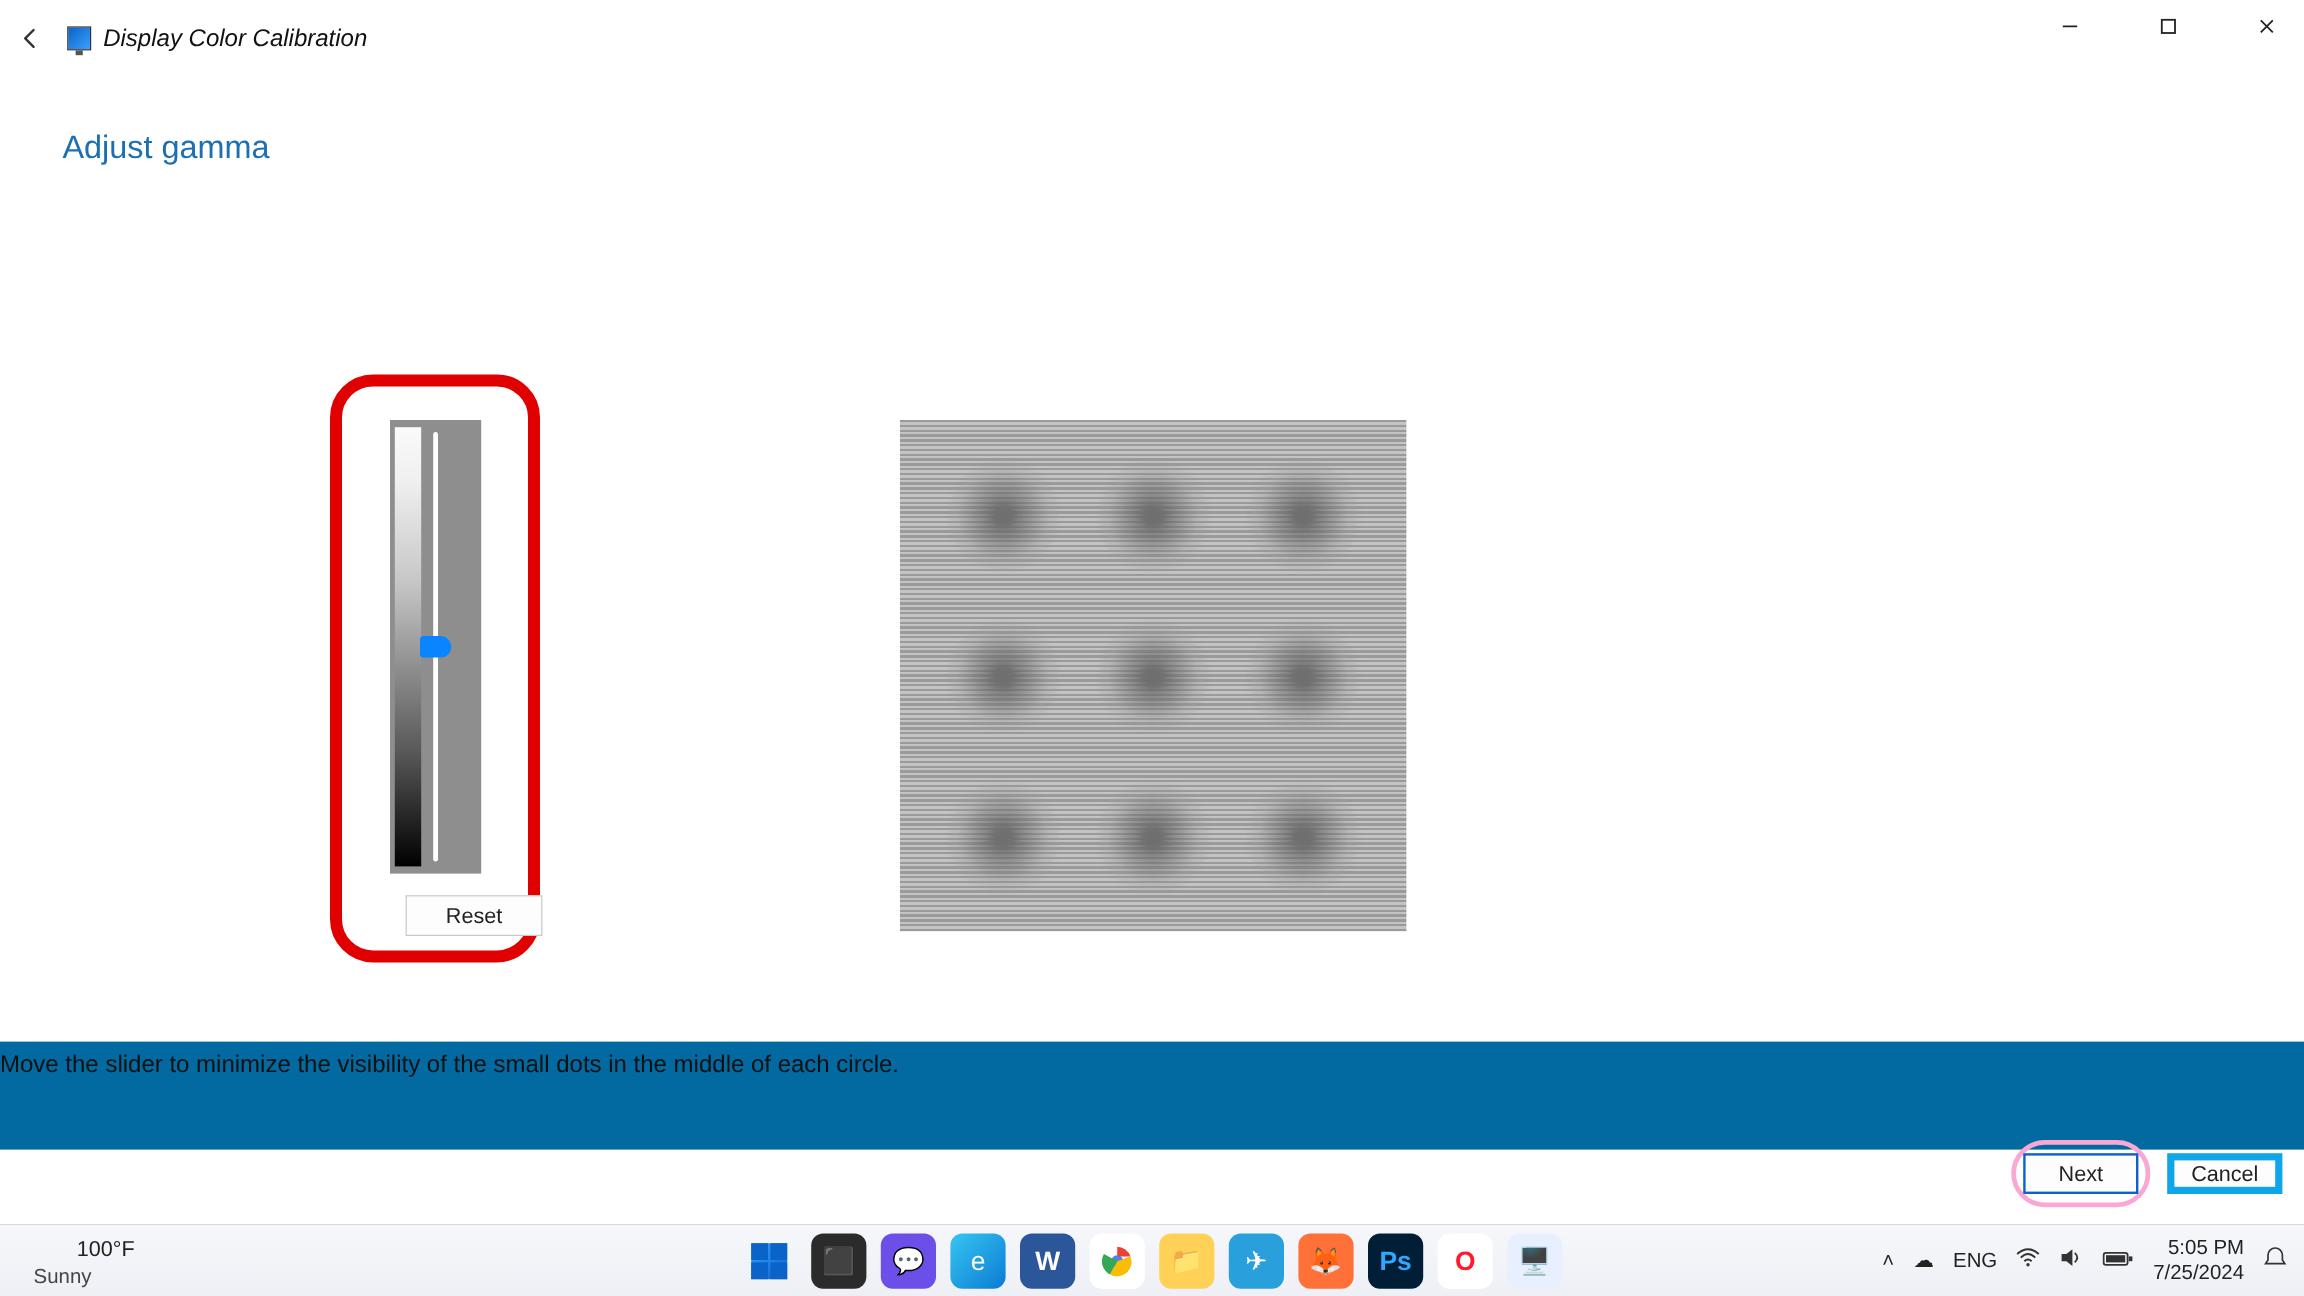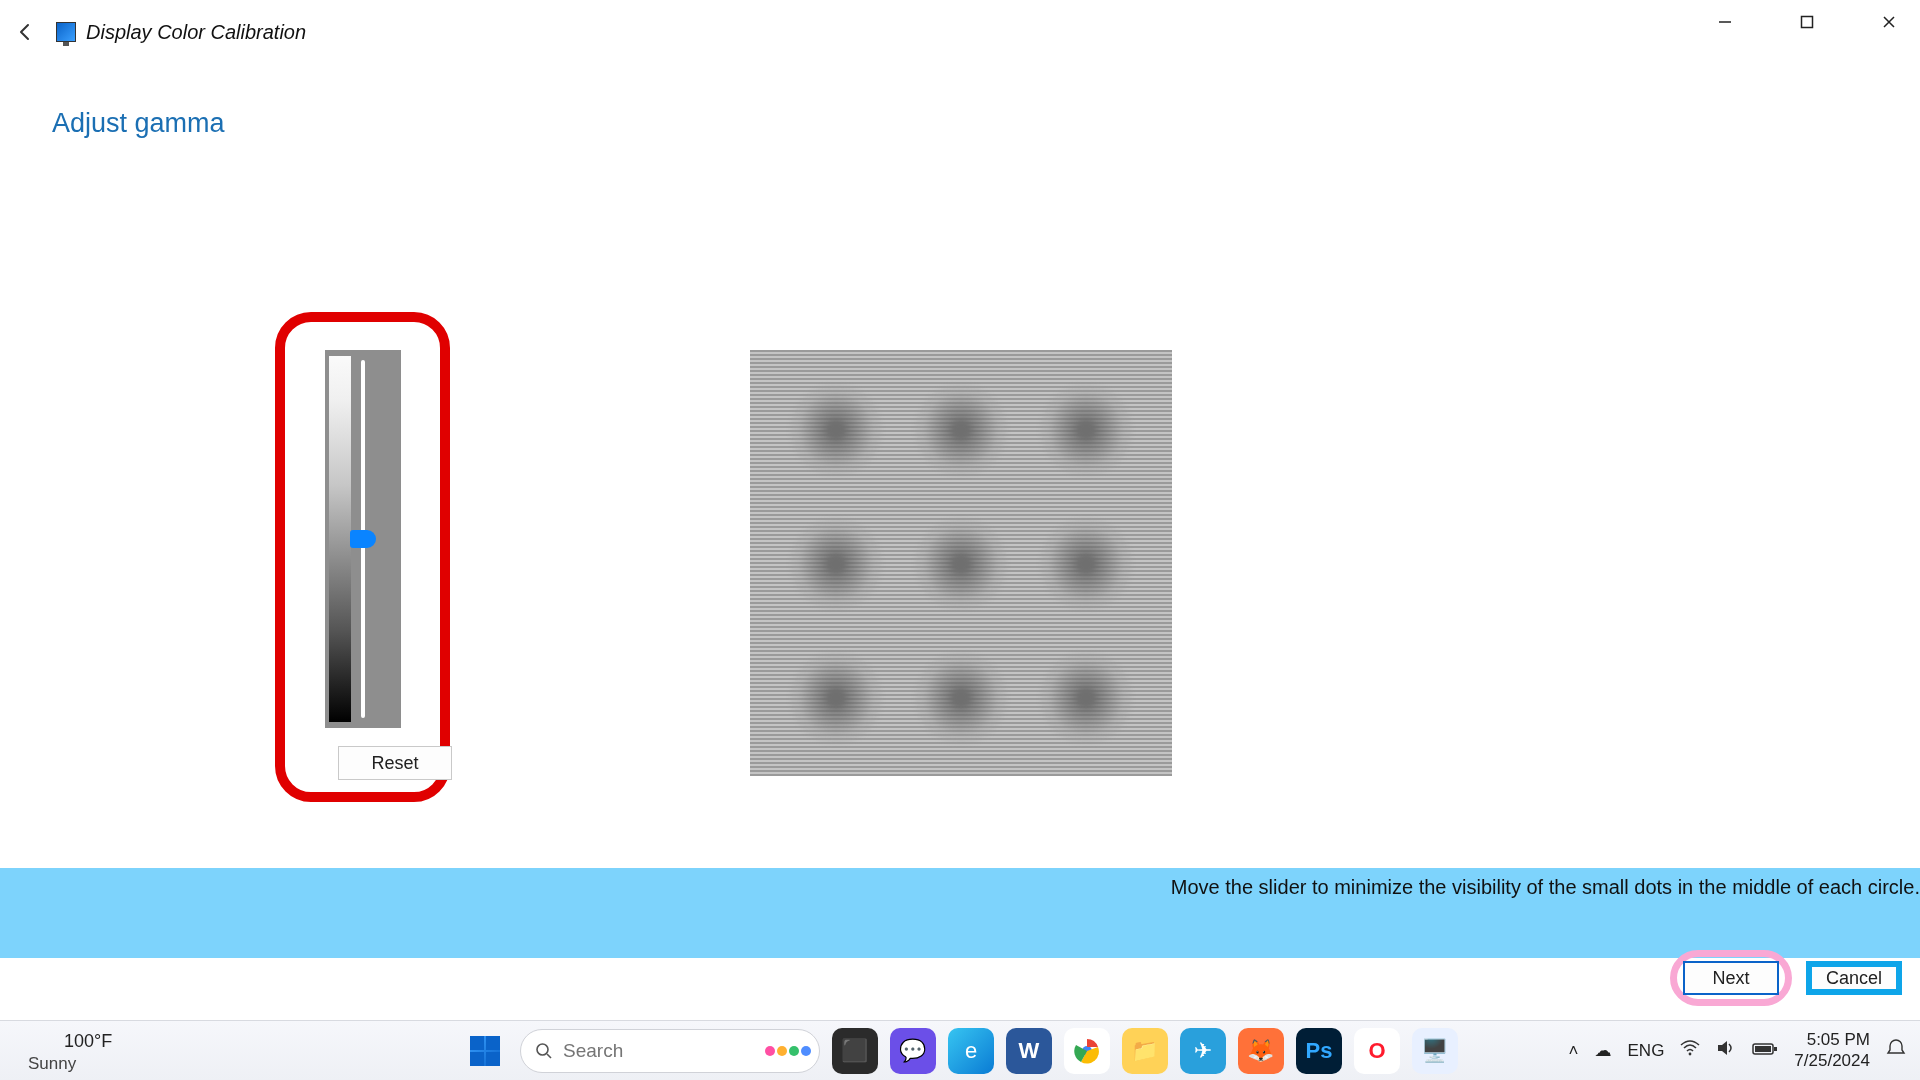--- a/index.html
+++ b/index.html
@@ -35,25 +35,25 @@
   .d2 { left: 165px; top: 34px; }
   .d3 { left: 290px; top: 34px; }
   .d4 { left: 40px;  top: 168px; }
   .d5 { left: 165px; top: 168px; }
   .d6 { left: 290px; top: 168px; }
   .d7 { left: 40px;  top: 302px; }
   .d8 { left: 165px; top: 302px; }
   .d9 { left: 290px; top: 302px; }
 
   
-  .instruction { position: absolute; left: 0; right: 0; top: 868px; height: 90px; background: #7dd3fc; display: flex; align-items: flex-start; justify-content: flex-end; padding-top: 8px; font-size: 20px; color: #111; }
+  .instruction { position: absolute; left: 0; right: 0; top: 868px; height: 90px; background: #0369a1; display: flex; align-items: flex-start; justify-content: flex-start; padding-top: 8px; font-size: 20px; color: #111; }
 
   
   .footer-btns { position: absolute; right: 18px; bottom: 74px; display: flex; gap: 14px; align-items: center; }
-  .next-highlight { border: 7px solid #f9a8d4; border-radius: 34px; padding: 0 6px; display: inline-flex; align-items: center; height: 56px; }
+  .next-highlight { border: 4px solid #f9a8d4; border-radius: 34px; padding: 0 6px; display: inline-flex; align-items: center; height: 56px; }
   .btn { width: 96px; height: 34px; border: 6px solid #0ea5e9; background: #fdfdfd; font-size: 18px; color: #222; cursor: pointer; }
   .btn-primary { border: 2px solid #0a63c9; }
 
   
   .taskbar { position: absolute; left: 0; right: 0; bottom: 0; height: 60px; background: linear-gradient(#f6f7fb,#eef0f5); border-top: 1px solid #d8dae0; display: flex; align-items: center; }
   .weather { position: absolute; left: 28px; bottom: 6px; line-height: 1.25; color: #222; }
   .weather .temp { font-size: 18px; margin-left: 36px; }
   .weather .cond { font-size: 17px; color: #444; }
   .tb-center { position: absolute; left: 50%; transform: translateX(-50%); display: flex; align-items: center; gap: 12px; }
   .tb-icon { width: 46px; height: 46px; border-radius: 8px; display: flex; align-items: center; justify-content: center; font-size: 22px; cursor: pointer; }
@@ -142,33 +142,20 @@
 
   <div class="tb-center">
     <div class="tb-icon">
       <div class="win-logo">
           <span></span>
           <span></span>
           <span></span>
           <span></span>
         </div>
     </div>
-    <div class="search-box">
-      <svg width="18" height="18" viewBox="0 0 18 18">
-          <circle cx="7.5" cy="7.5" r="5.5" stroke="#555" stroke-width="1.6" fill="none"></circle>
-          <line x1="12" y1="12" x2="16" y2="16" stroke="#555" stroke-width="1.6"></line>
-        </svg>
-      <input type="text" placeholder="Search" style="">
-      <div class="search-deco">
-        <span class="blob" style="background:#ff4fa3"></span>
-        <span class="blob" style="background:#ffb030"></span>
-        <span class="blob" style="background:#35c06b"></span>
-        <span class="blob" style="background:#4f8dff"></span>
-      </div>
-    </div>
     <div class="app-pill" style="background:#2b2b2b;color:#fff">⬛</div>
     <div class="app-pill" style="background:#6b4fe8;color:#fff">💬</div>
     <div class="app-pill" style="background:linear-gradient(135deg,#37c5f1,#0a7bd4);color:#fff">e</div>
     <div class="app-pill" style="background:#2b579a;color:#fff;font-weight:600">W</div>
     <div class="app-pill" style="background:#fff">
       <svg width="28" height="28" viewBox="0 0 28 28">
           <circle cx="14" cy="14" r="12" fill="#fff"></circle>
           <circle cx="14" cy="14" r="5" fill="#4285f4"></circle>
           <path d="M14 2 A12 12 0 0 1 25 10 L14 10 Z" fill="#ea4335"></path>
           <path d="M25 10 A12 12 0 0 1 8 25 L14 14 Z" fill="#fbbc05"></path>

